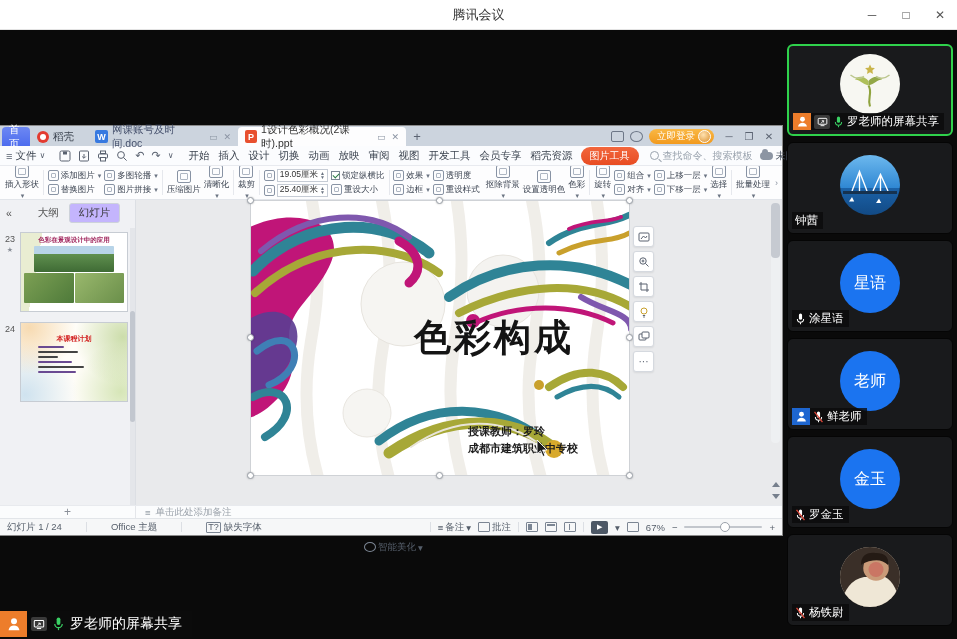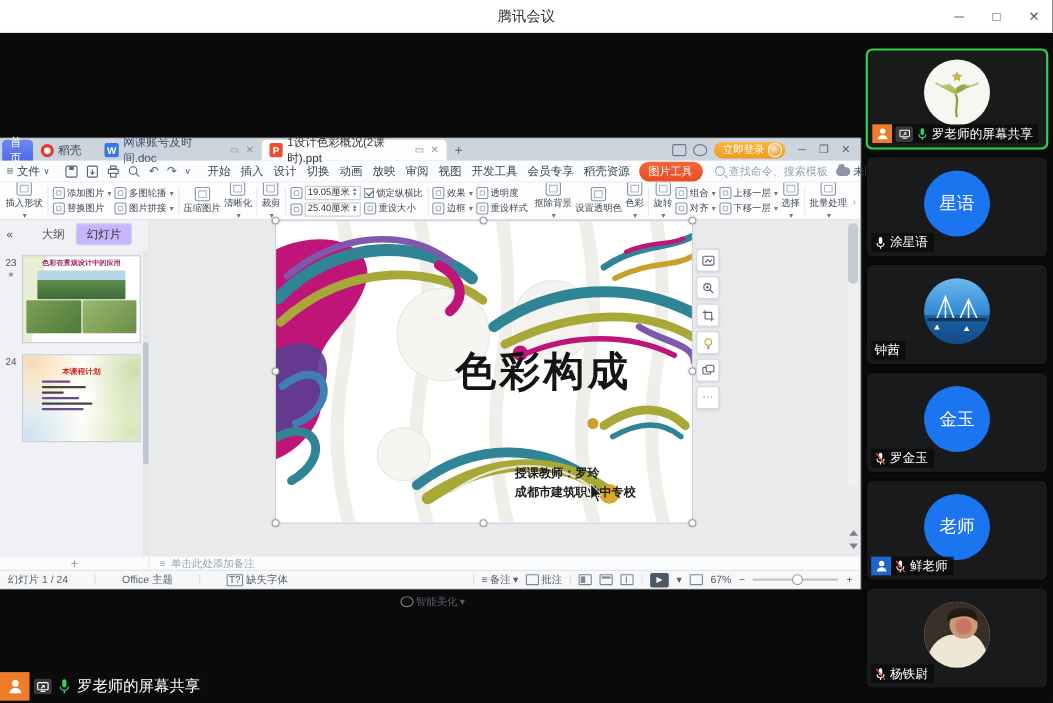--- a/index.html
+++ b/index.html
@@ -693,48 +693,71 @@
                 <rect x="5" y="1" width="4" height="8" rx="2" fill="#3ad164"></rect>
                 <path d="M3 8a4 4 0 0 0 8 0" fill="none" stroke="#3ad164" stroke-width="1.3"></path>
                 <line x1="7" y1="12.4" x2="7" y2="14.6" stroke="#3ad164" stroke-width="1.3"></line>
               </svg>
             <span>罗老师的屏幕共享</span>
           </span>
         </div>
       </div>
 
       <div class="tile">
+        <div class="t-avatar bridge">
+          <svg width="60" height="60" viewBox="0 0 40 40">
+              <path d="M8 24 L13 11 L18 24 M13 11 V25" stroke="#fff" stroke-width="0.9" fill="none"></path>
+              <path d="M22 24 L27 13 L32 24 M27 13 V25" stroke="#fff" stroke-width="0.9" fill="none"></path>
+              <line x1="2" y1="25" x2="38" y2="25" stroke="#16324f" stroke-width="2"></line>
+              <path d="M6 31l2-3 1.5 3zM24 32l2-3 1.5 3z" fill="#fff"></path>
+            </svg>
+        </div>
+        <div class="namebar">
+          <span class="bar">
+              <span>钟茜</span>
+            </span>
+        </div>
+      </div>
+
+      <div class="tile">
         <div class="t-avatar txt">
             <span>星语</span>
           </div>
         <div class="namebar">
           <span class="bar">
             <svg width="11" height="14" viewBox="0 0 14 16">
                 <rect x="5" y="1" width="4" height="8" rx="2" fill="#fff"></rect>
                 <path d="M3 8a4 4 0 0 0 8 0" fill="none" stroke="#fff" stroke-width="1.3"></path>
                 <line x1="7" y1="12.4" x2="7" y2="14.6" stroke="#fff" stroke-width="1.3"></line>
               </svg>
             <span>涂星语</span>
           </span>
         </div>
       </div>
 
       <div class="tile">
-        <div class="t-avatar bridge">
-          <svg width="60" height="60" viewBox="0 0 40 40">
-              <path d="M8 24 L13 11 L18 24 M13 11 V25" stroke="#fff" stroke-width="0.9" fill="none"></path>
-              <path d="M22 24 L27 13 L32 24 M27 13 V25" stroke="#fff" stroke-width="0.9" fill="none"></path>
-              <line x1="2" y1="25" x2="38" y2="25" stroke="#16324f" stroke-width="2"></line>
-              <path d="M6 31l2-3 1.5 3zM24 32l2-3 1.5 3z" fill="#fff"></path>
-            </svg>
-        </div>
+        <div class="t-avatar txt">
+            <span>老师</span>
+          </div>
         <div class="namebar">
+          <span class="badge blue">
+              <svg width="13" height="13" viewBox="0 0 14 14">
+                <circle cx="7" cy="4.6" r="2.6" fill="#fff"></circle>
+                <path d="M2.2 12.5c.6-3 2.5-4.2 4.8-4.2s4.2 1.2 4.8 4.2z" fill="#fff"></path>
+              </svg>
+            </span>
           <span class="bar">
-              <span>钟茜</span>
-            </span>
+            <svg width="11" height="14" viewBox="0 0 14 16">
+                <rect x="5" y="1" width="4" height="8" rx="2" fill="#fff"></rect>
+                <path d="M3 8a4 4 0 0 0 8 0" fill="none" stroke="#fff" stroke-width="1.3"></path>
+                <line x1="7" y1="12.4" x2="7" y2="14.6" stroke="#fff" stroke-width="1.3"></line>
+                <line x1="2" y1="1.5" x2="12" y2="14.5" stroke="#e2493b" stroke-width="1.6"></line>
+              </svg>
+            <span>鲜老师</span>
+          </span>
         </div>
       </div>
 
       <div class="tile">
         <div class="t-avatar txt">
             <span>金玉</span>
           </div>
         <div class="namebar">
           <span class="bar">
             <svg width="11" height="14" viewBox="0 0 14 16">
@@ -742,43 +765,20 @@
                 <path d="M3 8a4 4 0 0 0 8 0" fill="none" stroke="#fff" stroke-width="1.3"></path>
                 <line x1="7" y1="12.4" x2="7" y2="14.6" stroke="#fff" stroke-width="1.3"></line>
                 <line x1="2" y1="1.5" x2="12" y2="14.5" stroke="#e2493b" stroke-width="1.6"></line>
               </svg>
             <span>罗金玉</span>
           </span>
         </div>
       </div>
 
       <div class="tile">
-        <div class="t-avatar txt">
-            <span>老师</span>
-          </div>
-        <div class="namebar">
-          <span class="badge blue">
-              <svg width="13" height="13" viewBox="0 0 14 14">
-                <circle cx="7" cy="4.6" r="2.6" fill="#fff"></circle>
-                <path d="M2.2 12.5c.6-3 2.5-4.2 4.8-4.2s4.2 1.2 4.8 4.2z" fill="#fff"></path>
-              </svg>
-            </span>
-          <span class="bar">
-            <svg width="11" height="14" viewBox="0 0 14 16">
-                <rect x="5" y="1" width="4" height="8" rx="2" fill="#fff"></rect>
-                <path d="M3 8a4 4 0 0 0 8 0" fill="none" stroke="#fff" stroke-width="1.3"></path>
-                <line x1="7" y1="12.4" x2="7" y2="14.6" stroke="#fff" stroke-width="1.3"></line>
-                <line x1="2" y1="1.5" x2="12" y2="14.5" stroke="#e2493b" stroke-width="1.6"></line>
-              </svg>
-            <span>鲜老师</span>
-          </span>
-        </div>
-      </div>
-
-      <div class="tile">
         <div class="t-avatar photo">
           <svg width="60" height="60" viewBox="0 0 40 40">
               <rect width="40" height="40" fill="#3a2f28"></rect>
               <path d="M0 40 Q4 22 16 20 L30 20 Q38 24 40 40 Z" fill="#efe7d6"></path>
               <circle cx="24" cy="14" r="8.5" fill="#c99a78"></circle>
               <path d="M14 12 Q14 3 24 4 Q33 4 32 12 Q28 8 22 9 Q16 10 14 12 Z" fill="#241a14"></path>
               <circle cx="24" cy="15" r="5" fill="#c96a5e" opacity="0.75"></circle>
             </svg>
         </div>
         <div class="namebar">

